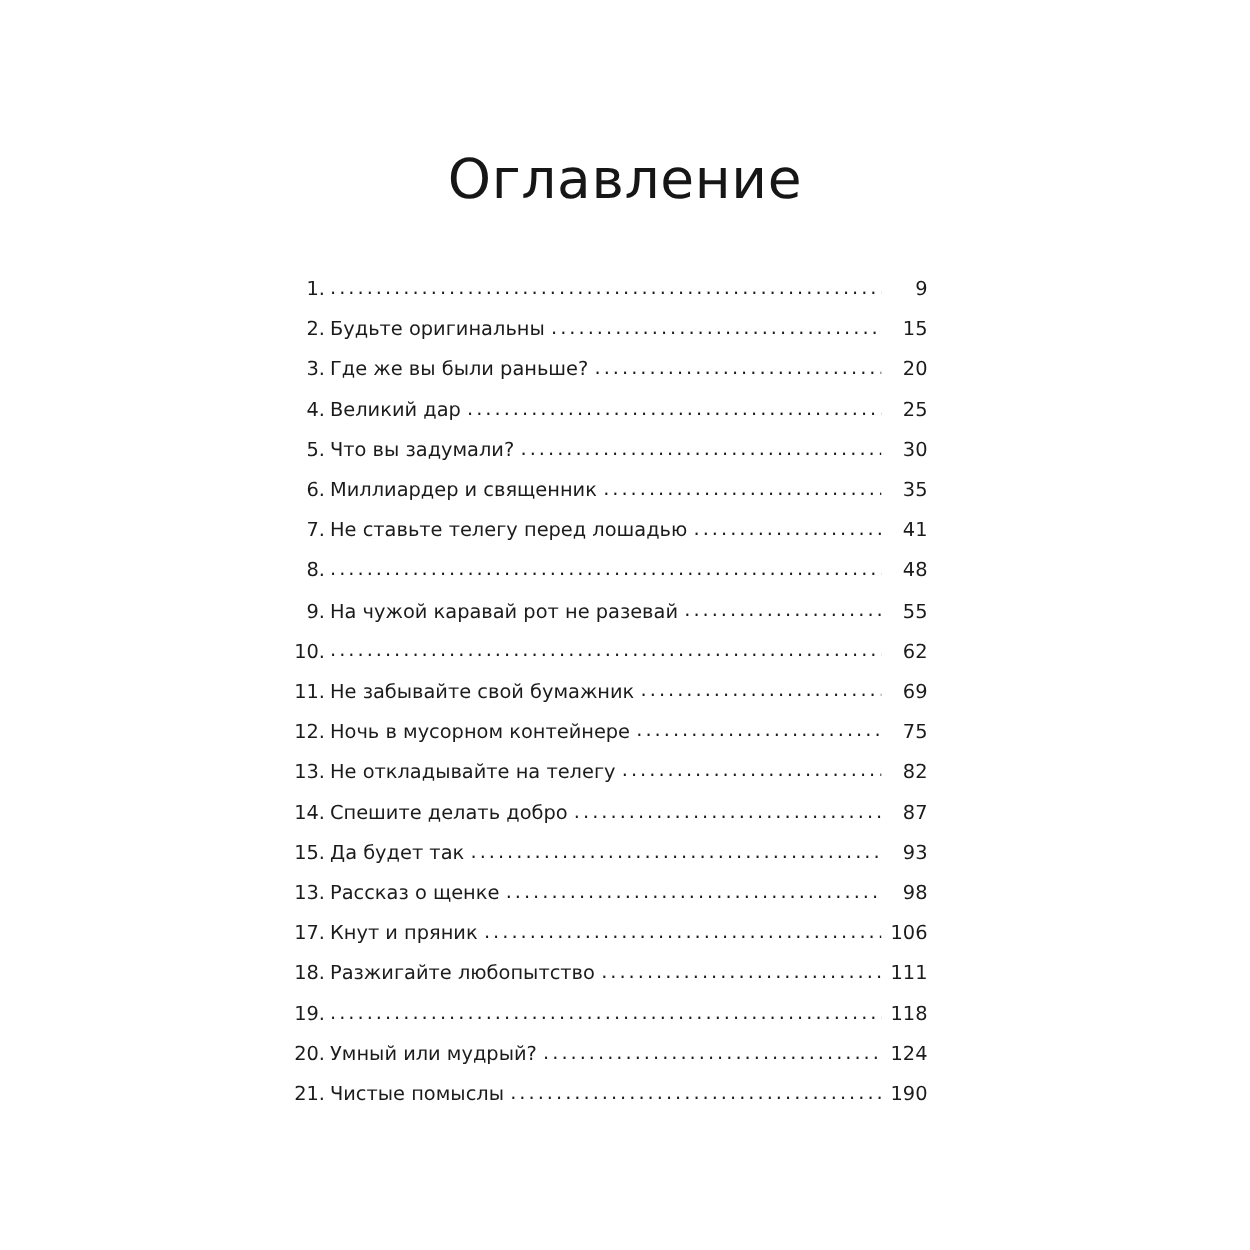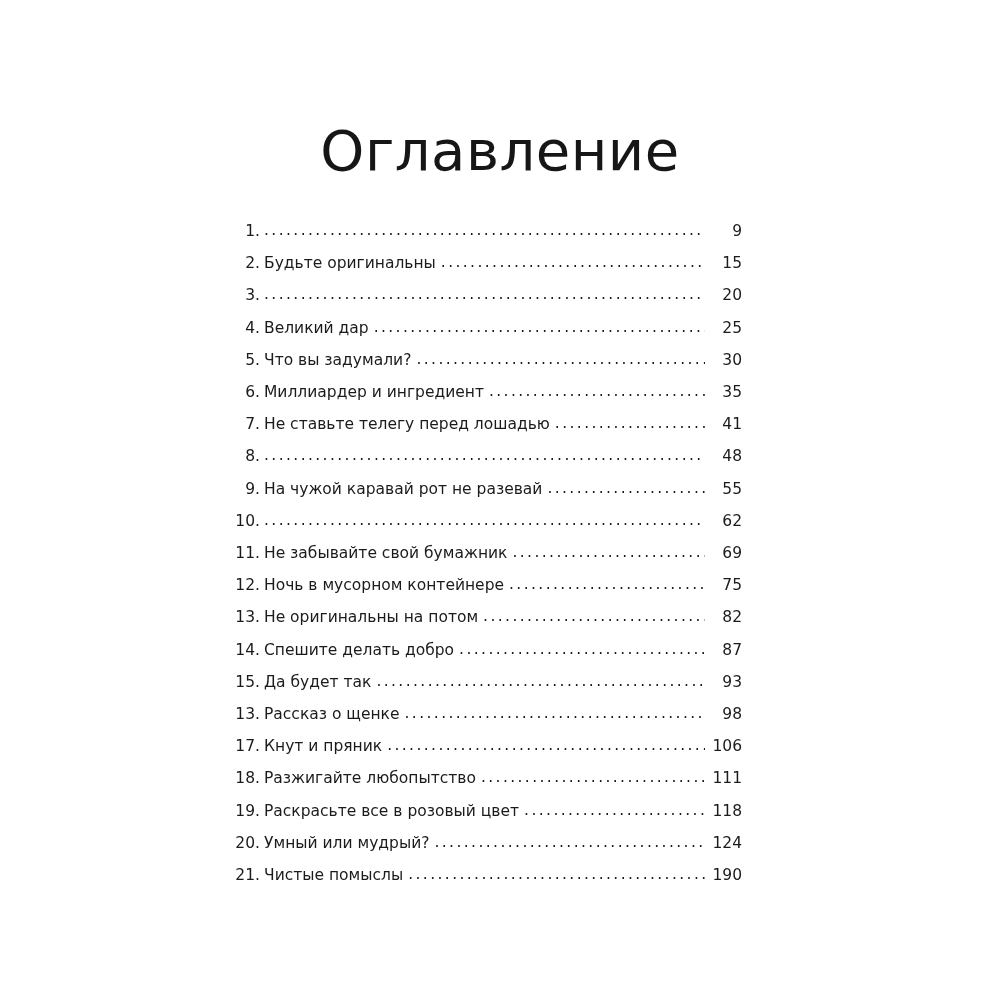--- a/index.html
+++ b/index.html
@@ -17,21 +17,21 @@
   .page {
     position: relative;
     width: 1000px;
     height: 1000px;
     box-sizing: border-box;
   }
   .toc-title {
     text-align: center;
     font-family: "DejaVu Sans", sans-serif;
     font-weight: 400;
-    font-size: 56px;
+    font-size: 44px;
     letter-spacing: 0.5px;
     color: #161616;
     margin: 0;
     padding-top: 118px;
   }
   .toc-list {
     margin: 0;
     padding: 0;
     list-style: none;
     position: absolute;
@@ -84,38 +84,39 @@
         <span class="toc-page">9</span>
       </li>
       <li class="toc-row">
         <span class="toc-num">2.</span>
         <span class="toc-label">Будьте оригинальны</span>
         <span class="toc-dots">........................................................................................................................</span>
         <span class="toc-page">15</span>
       </li>
       <li class="toc-row">
         <span class="toc-num">3.</span>
+        <span class="toc-label">Где же вы были раньше?</span>
         <span class="toc-dots">........................................................................................................................</span>
         <span class="toc-page">20</span>
       </li>
       <li class="toc-row">
         <span class="toc-num">4.</span>
         <span class="toc-label">Великий дар</span>
         <span class="toc-dots">........................................................................................................................</span>
         <span class="toc-page">25</span>
       </li>
       <li class="toc-row">
         <span class="toc-num">5.</span>
         <span class="toc-label">Что вы задумали?</span>
         <span class="toc-dots">........................................................................................................................</span>
         <span class="toc-page">30</span>
       </li>
       <li class="toc-row">
         <span class="toc-num">6.</span>
-        <span class="toc-label">Миллиардер и ингредиент</span>
+        <span class="toc-label">Миллиардер и священник</span>
         <span class="toc-dots">........................................................................................................................</span>
         <span class="toc-page">35</span>
       </li>
       <li class="toc-row">
         <span class="toc-num">7.</span>
         <span class="toc-label">Не ставьте телегу перед лошадью</span>
         <span class="toc-dots">........................................................................................................................</span>
         <span class="toc-page">41</span>
       </li>
       <li class="toc-row">
@@ -141,21 +142,21 @@
         <span class="toc-page">69</span>
       </li>
       <li class="toc-row">
         <span class="toc-num">12.</span>
         <span class="toc-label">Ночь в мусорном контейнере</span>
         <span class="toc-dots">........................................................................................................................</span>
         <span class="toc-page">75</span>
       </li>
       <li class="toc-row">
         <span class="toc-num">13.</span>
-        <span class="toc-label">Не оригинальны на потом</span>
+        <span class="toc-label">Не откладывайте на телегу</span>
         <span class="toc-dots">........................................................................................................................</span>
         <span class="toc-page">82</span>
       </li>
       <li class="toc-row">
         <span class="toc-num">14.</span>
         <span class="toc-label">Спешите делать добро</span>
         <span class="toc-dots">........................................................................................................................</span>
         <span class="toc-page">87</span>
       </li>
       <li class="toc-row">
@@ -177,21 +178,20 @@
         <span class="toc-page">106</span>
       </li>
       <li class="toc-row">
         <span class="toc-num">18.</span>
         <span class="toc-label">Разжигайте любопытство</span>
         <span class="toc-dots">........................................................................................................................</span>
         <span class="toc-page">111</span>
       </li>
       <li class="toc-row">
         <span class="toc-num">19.</span>
-        <span class="toc-label">Раскрасьте все в розовый цвет</span>
         <span class="toc-dots">........................................................................................................................</span>
         <span class="toc-page">118</span>
       </li>
       <li class="toc-row">
         <span class="toc-num">20.</span>
         <span class="toc-label">Умный или мудрый?</span>
         <span class="toc-dots">........................................................................................................................</span>
         <span class="toc-page">124</span>
       </li>
       <li class="toc-row">

